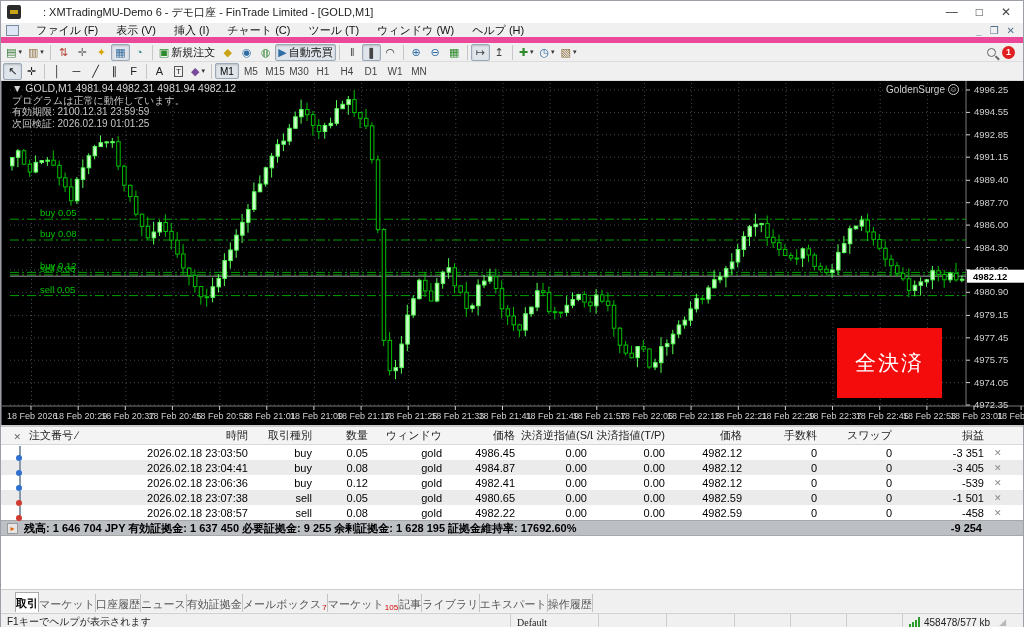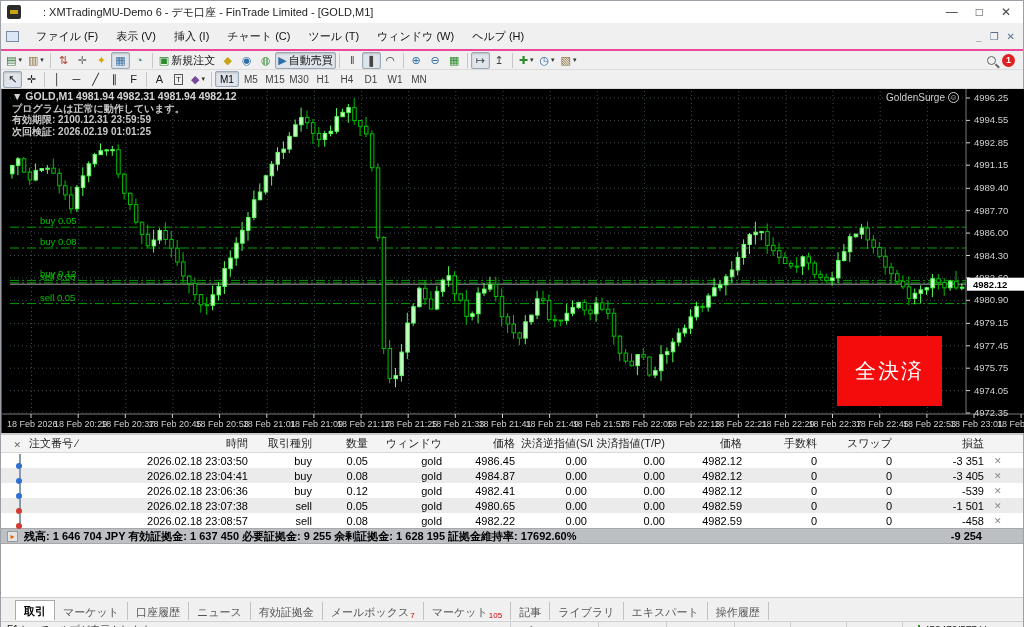--- a/index.html
+++ b/index.html
@@ -14,22 +14,22 @@
   .app-icon { width:14px; height:14px; margin:0 8px 0 6px; background:#2b2b2b;
     border-radius:2px; position:relative; }
   .app-icon::after { content:""; position:absolute; left:3px; top:5px; width:8px; height:4px;
     background:#c8a415; }
   .title-text { flex:1; padding-left:14px; white-space:nowrap; overflow:hidden; }
   .win-controls { display:flex; align-items:center; gap:18px; padding-right:12px;
     font-size:12px; color:#444; }
   .win-controls span { cursor:default; }
 
   
-  .menubar { height:28px; background:#f0f0f0; display:flex; align-items:center;
-    font-size:11px; color:#111; border-bottom:2px solid #ec4899; flex:0 0 auto; }
+  .menubar { height:20px; background:#f0f0f0; display:flex; align-items:center;
+    font-size:11px; color:#111; border-bottom:6px solid #ec4899; flex:0 0 auto; }
   .mdi-icon { width:13px; height:11px; border:1px solid #7a8aa0; background:#dce6f4;
     margin:0 8px 0 5px; }
   .menu-item { padding:2px 9px; white-space:nowrap; }
   .mdi-controls { margin-left:auto; display:flex; gap:8px; padding-right:8px;
     color:#55708c; font-size:10px; font-weight:bold; }
 
   
   .toolbar { background:#f0f0f0; display:flex; align-items:center; padding:1px 2px;
     border-bottom:1px solid #dcdcdc; flex:0 0 auto; }
   .toolbar.row1 { height:19px; }
@@ -52,21 +52,21 @@
   .mag { width:9px; height:9px; border:1.5px solid #666; border-radius:50%; position:relative; }
   .mag::after { content:""; position:absolute; width:5px; height:1.5px; background:#666;
     left:7px; top:8px; transform:rotate(45deg); }
   .notif { width:13px; height:13px; border-radius:50%; background:#e02020; color:#fff;
     font-size:9px; font-weight:bold; display:flex; align-items:center; justify-content:center; }
 
   
   .chart-wrap { position:relative; height:344px; background:#000; flex:0 0 auto;
     border-left:1px solid #555; }
   .chart-overlay { position:absolute; left:10px; top:2px; color:#c8c8c8; font-size:10px;
-    line-height:11.5px; pointer-events:none;font-weight:bold; }
+    line-height:11.5px; pointer-events:none; }
   .chart-overlay .sym { font-size:10.5px; color:#d4d4d4; }
   .ea-label { position:absolute; right:64px; top:3px; color:#cfcfcf; font-size:10px;
     display:flex; align-items:center; gap:3px; }
   .ea-label .face { display:inline-block; width:11px; height:11px; border:1px solid #cfcfcf;
     border-radius:50%; font-size:8px; line-height:10px; text-align:center; color:#cfcfcf; }
   .close-all { position:absolute; left:835px; top:247px; width:105px; height:70px;
     background:#f40b0b; color:#ffffff; font-size:21px; display:flex; align-items:center;
     justify-content:center; letter-spacing:2px; border:none; cursor:pointer; }
 
   
@@ -93,21 +93,21 @@
   .balance-row { display:flex; align-items:center; height:16px; background:#bcc0c4;
     font-weight:bold; border-top:1px solid #a8a8a8; border-bottom:1px solid #a8a8a8; }
   .bal-ico { width:11px; height:11px; background:#e5e5e5; border:1px solid #999;
     color:#e06000; font-size:8px; line-height:10px; text-align:center; margin:0 6px 0 6px; }
   .bal-text { flex:1; white-space:nowrap; overflow:hidden; }
   .bal-total { width:92px; text-align:right; padding-right:6px; }
   .bal-spacer { width:35px; }
   .t-filler { height:54px; background:#ffffff; border-bottom:1px solid #cfcfcf; }
   .t-tabs { height:22px; display:flex; align-items:flex-end; padding-left:14px;
     background:#f0f0f0; }
-  .t-tab { padding:3px 8px 3px; color:#555; font-size:11px; display:flex; align-items:flex-start;
+  .t-tab { padding:3px 0 3px; color:#555; font-size:11px; display:flex; align-items:flex-start;
     border-right:1px solid #c2c2c2; white-space:nowrap; height:18px; }
   .t-tab.active { background:#ffffff; color:#000; border:1px solid #aaa; border-bottom:none;
     height:20px; font-weight:bold; }
   .t-tab .badge { color:#d00000; font-size:8px; margin-left:1px; margin-top:6px; }
   .side-label { position:absolute; left:2px; bottom:26px; transform:rotate(-90deg);
     transform-origin:left bottom; font-size:10px; color:#555; white-space:nowrap; }
 
   
   .statusbar { height:17px; background:#f0f0f0; border-top:1px solid #d0d0d0; display:flex;
     align-items:stretch; font-size:10px; color:#222; flex:0 0 auto; }

